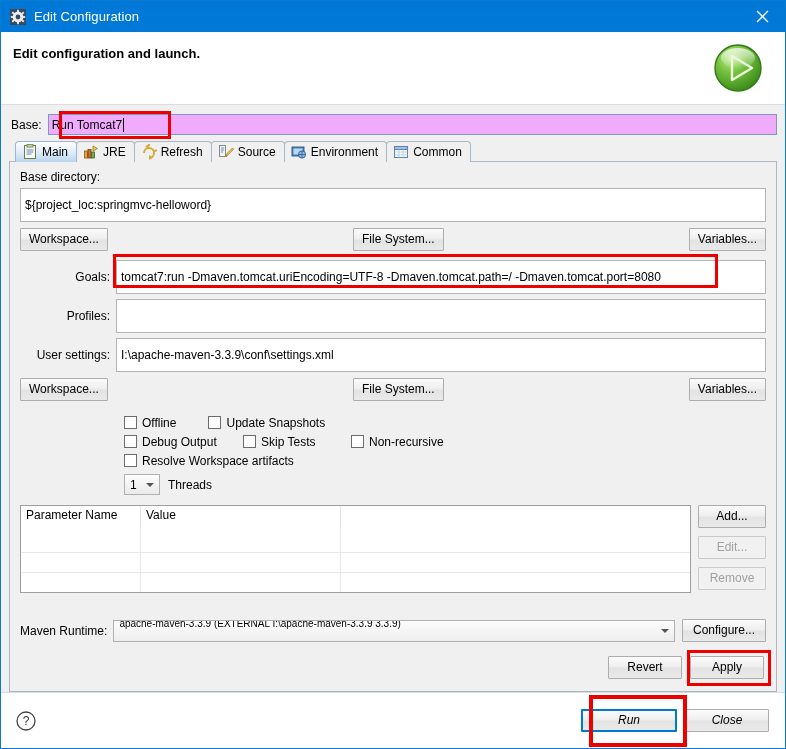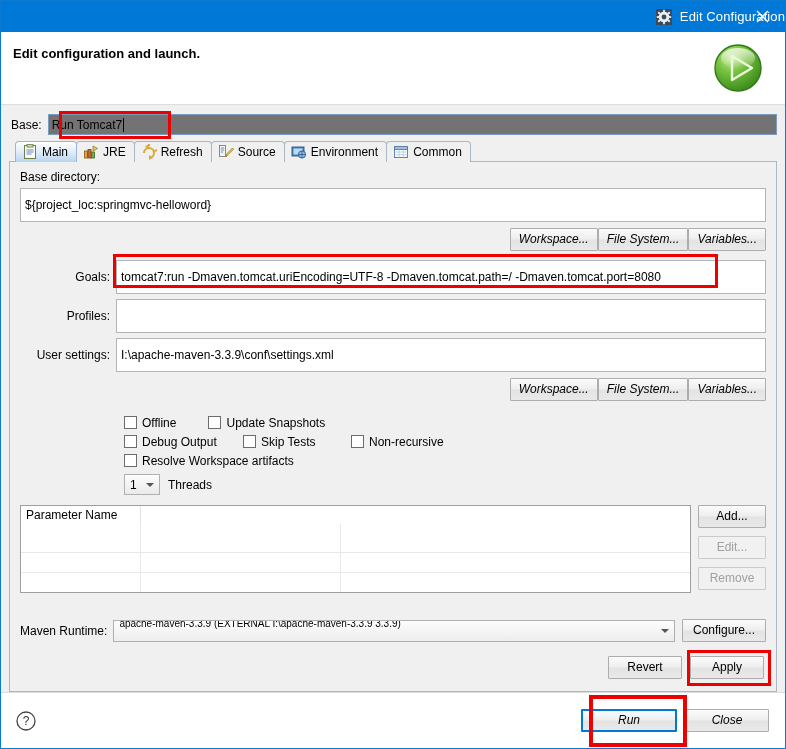--- a/index.html
+++ b/index.html
@@ -24,21 +24,20 @@
   }
 
   
   .titlebar {
     height: 31px;
     background: #0078d7;
     display: flex;
     align-items: center;
     flex: 0 0 auto;
     position: relative;
-    justify-content: flex-end;
   }
   .title-icon {
     width: 16px; height: 16px;
     margin-left: 9px; margin-right: 8px;
     position: relative;
     flex: 0 0 auto;
   }
   .title-icon svg { display: block; }
   .title-text {
     color: #ffffff;
@@ -92,21 +91,21 @@
     display: flex;
     align-items: center;
     height: 22px;
     margin: 3px 0 6px 2px;
     position: relative;
   }
   .name-label { font-size: 12px; margin-right: 6px; }
   .name-input {
     flex: 1 1 auto;
     height: 21px;
-    background: #737373;
+    background: #f0abfc;
     border: 1px solid #7a9bbd;
     display: flex;
     align-items: center;
     padding: 0 3px;
     font-size: 12px;
     position: relative;
   }
   .caret {
     display: inline-block;
     width: 1px; height: 14px;
@@ -183,23 +182,23 @@
     display: flex;
     align-items: center;
     padding: 16px 4px;
     font-size: 12px;
     overflow: hidden;
     white-space: nowrap;
   }
 
   .btnrow {
     display: flex;
-    justify-content: flex-end;
+    justify-content: space-between;
+    gap: 6px;
     margin-top: 6px;
-    font-style: italic;
   }
   button, .btn {
     font-family: "Liberation Sans", sans-serif;
     font-size: 12px;
     height: 23px;
     min-width: 74px;
     padding: 0 8px;
     background: linear-gradient(to bottom,#fbfbfb,#eeeeee 48%,#e3e3e3 52%,#e9e9e9);
     border: 1px solid #adadad;
     color: #000;
@@ -618,20 +617,21 @@
               <span class="arrow"></span>
             </div>
             <span class="fieldlabel">Threads</span>
           </div>
         </div>
 
         <div class="tablewrap">
           <div class="table">
             <div class="thead">
               <div class="th c1">Parameter Name</div>
+              <div class="th c2">Value</div>
               <div class="th c3"></div>
             </div>
             <div class="tbody">
               <div class="trow" style="border-top:none;height:28px;">
                 <div class="tcell c1"></div>
                 <div class="tcell c2"></div>
                 <div class="tcell c3"></div>
               </div>
               <div class="trow">
                 <div class="tcell c1"></div>

